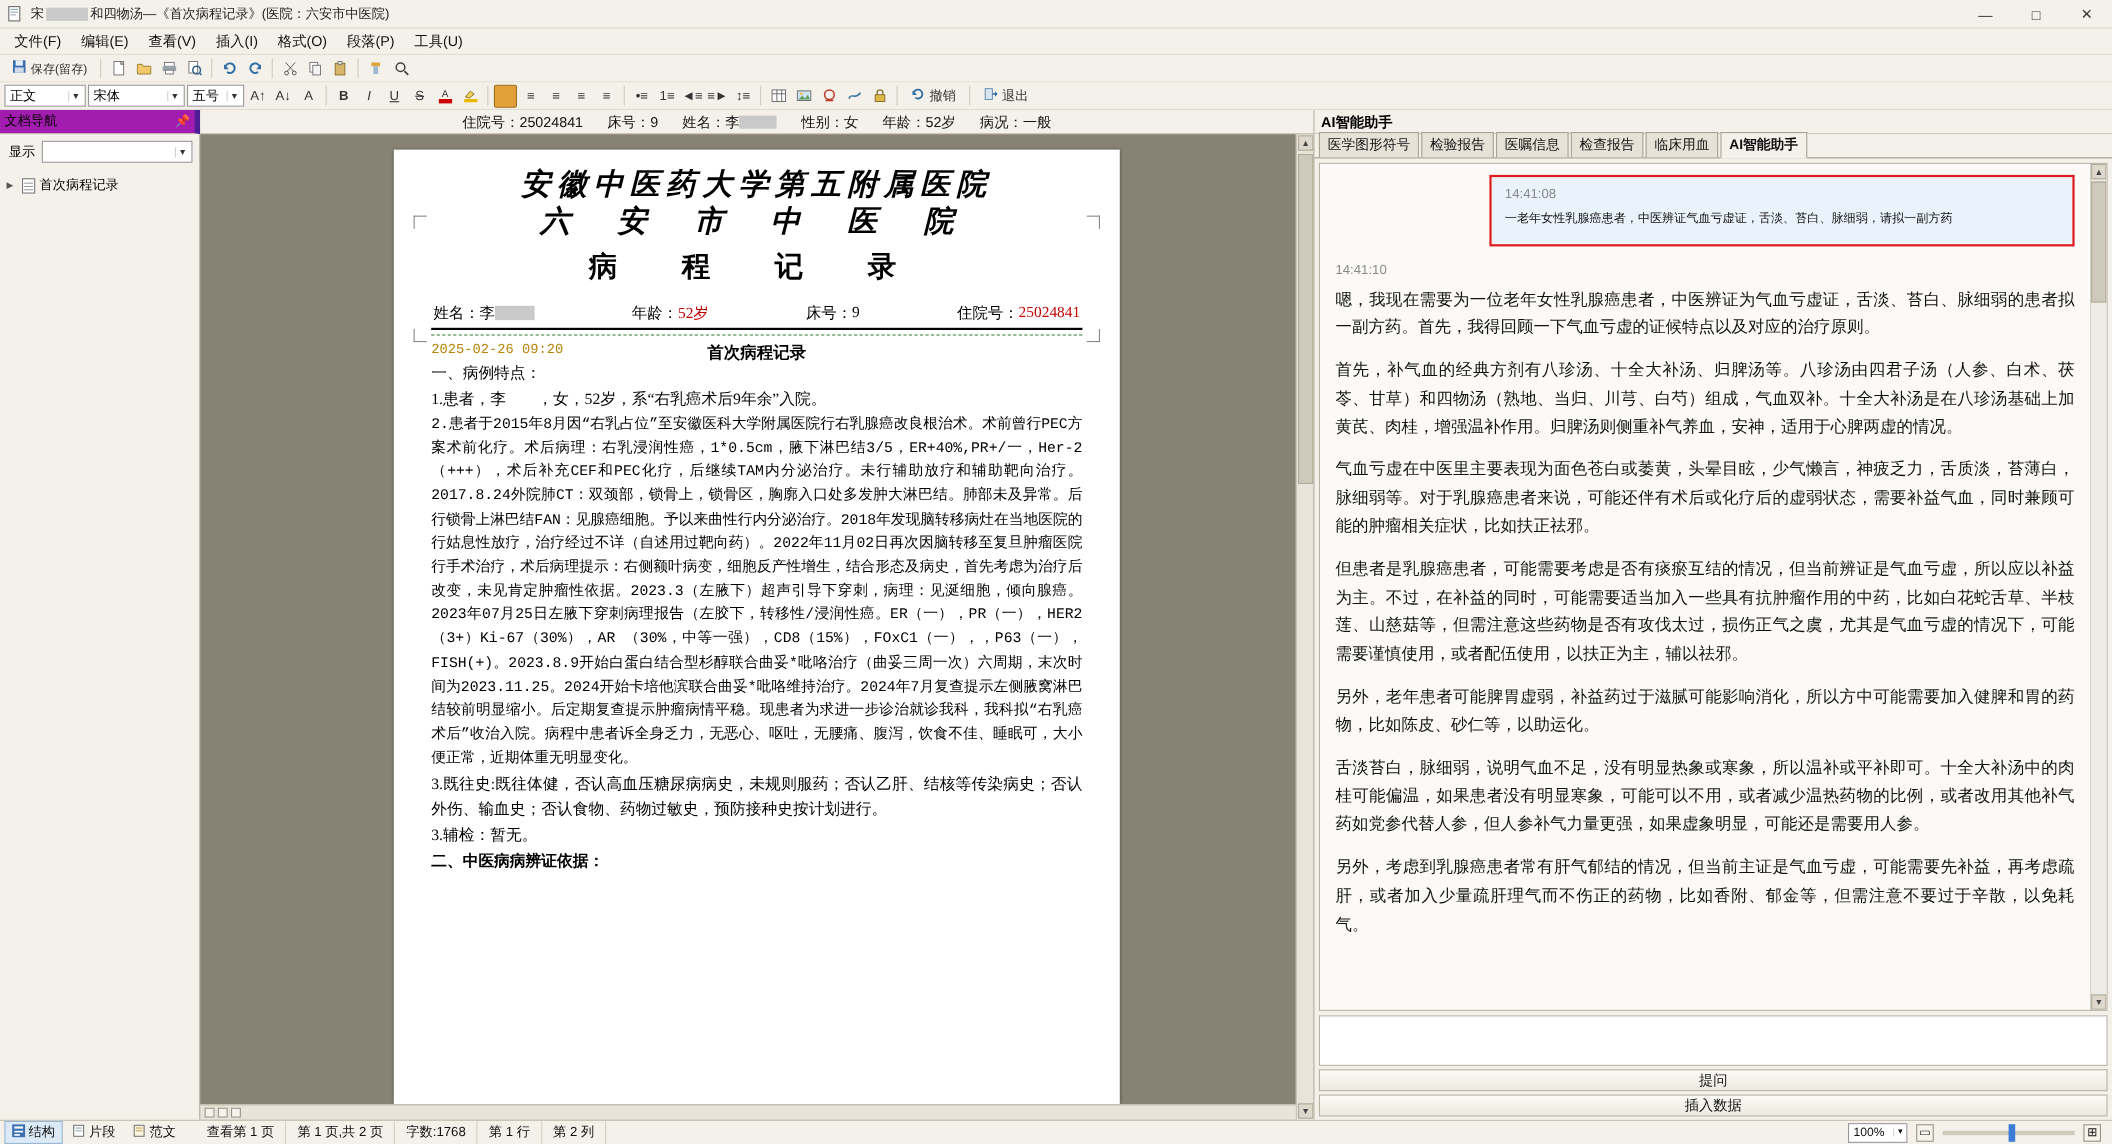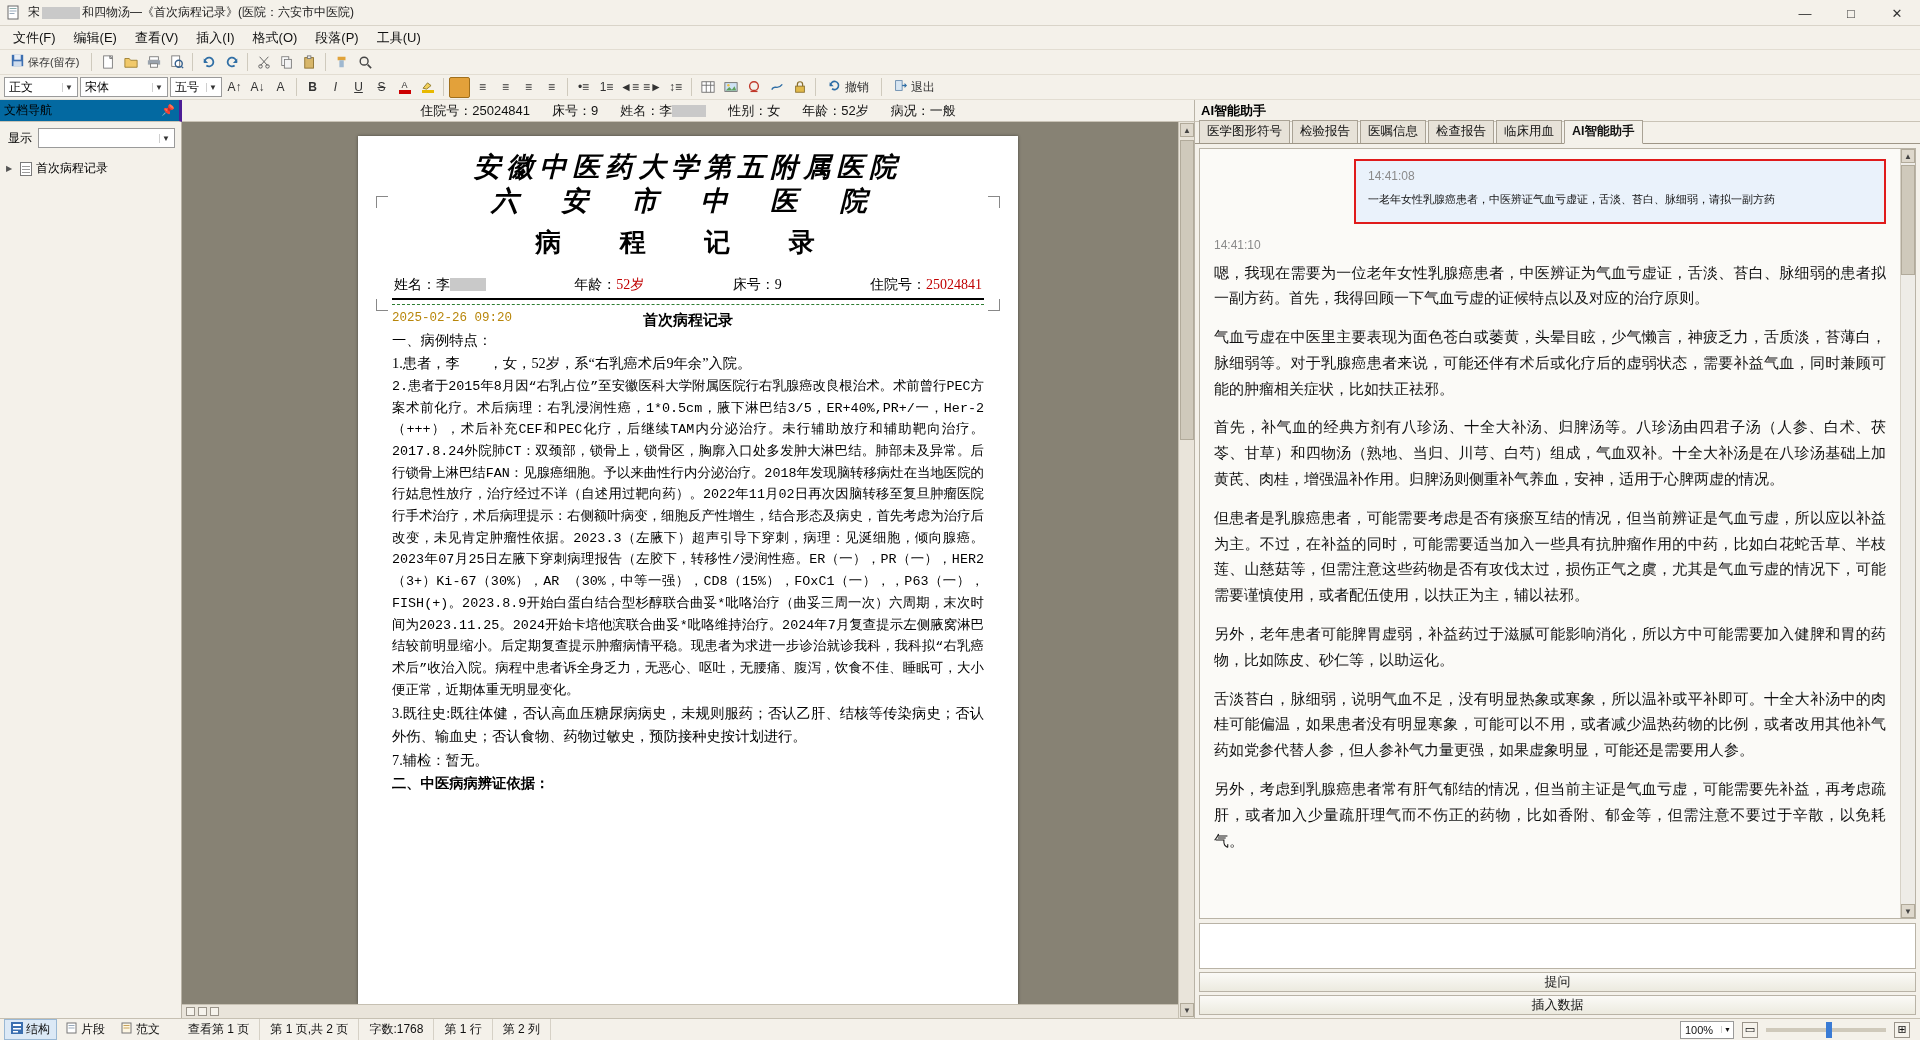--- a/index.html
+++ b/index.html
@@ -396,21 +396,21 @@
             <rect x="2" y="2" width="8" height="12" fill="#d8e6f2" stroke="#5b81a8"></rect>
             <path d="M10 8 h5" stroke="#2f6ea5" stroke-width="1.6"></path>
             <path d="M13 5 L16 8 L13 11 Z" fill="#2f6ea5"></path>
           </svg>
       </span>
       <span>退出</span>
     </div>
   </div>
 
   <div style="display:flex">
-    <div style="width:182px;height:22px;background:#0369a1;border-right:3px solid #4c1d95;border-bottom:1px solid #c9c3b6;display:flex;align-items:center;padding:0 4px;">
+    <div style="width:182px;height:22px;background:#a21caf;border-right:5px solid #4c1d95;border-bottom:1px solid #c9c3b6;display:flex;align-items:center;padding:0 4px;">
       <span style="font-size:12px">文档导航</span>
       <span style="margin-left:auto;font-size:11px">📌</span>
     </div>
     <div class="patient-strip" style="flex:1">
       <span>
         <span>住院号：</span><span>25024841</span>
       </span>
       <span>
         <span>床号：</span><span>9</span>
       </span>
@@ -491,21 +491,21 @@
           <div class="rowhead">
             <span class="stamp">2025-02-26 09:20</span>
             <span class="sect-title">首次病程记录</span>
           </div>
 
           <div class="ptext">
             <p>一、病例特点：</p>
             <p>1.患者，李　　，女，52岁，系“右乳癌术后9年余”入院。</p>
             <p class="mono">2.患者于2015年8月因“右乳占位”至安徽医科大学附属医院行右乳腺癌改良根治术。术前曾行PEC方案术前化疗。术后病理：右乳浸润性癌，1*0.5cm，腋下淋巴结3/5，ER+40%,PR+/一，Her-2（+++），术后补充CEF和PEC化疗，后继续TAM内分泌治疗。未行辅助放疗和辅助靶向治疗。2017.8.24外院肺CT：双颈部，锁骨上，锁骨区，胸廓入口处多发肿大淋巴结。肺部未及异常。后行锁骨上淋巴结FAN：见腺癌细胞。予以来曲性行内分泌治疗。2018年发现脑转移病灶在当地医院的行姑息性放疗，治疗经过不详（自述用过靶向药）。2022年11月02日再次因脑转移至复旦肿瘤医院行手术治疗，术后病理提示：右侧额叶病变，细胞反产性增生，结合形态及病史，首先考虑为治疗后改变，未见肯定肿瘤性依据。2023.3（左腋下）超声引导下穿刺，病理：见涎细胞，倾向腺癌。2023年07月25日左腋下穿刺病理报告（左胶下，转移性/浸润性癌。ER（一），PR（一），HER2（3+）Ki-67（30%），AR （30%，中等一强），CD8（15%），FOxC1（一），，P63（一），FISH(+)。2023.8.9开始白蛋白结合型杉醇联合曲妥*吡咯治疗（曲妥三周一次）六周期，末次时间为2023.11.25。2024开始卡培他滨联合曲妥*吡咯维持治疗。2024年7月复查提示左侧腋窝淋巴结较前明显缩小。后定期复查提示肿瘤病情平稳。现患者为求进一步诊治就诊我科，我科拟“右乳癌术后”收治入院。病程中患者诉全身乏力，无恶心、呕吐，无腰痛、腹泻，饮食不佳、睡眠可，大小便正常，近期体重无明显变化。</p>
             <p>3.既往史:既往体健，否认高血压糖尿病病史，未规则服药；否认乙肝、结核等传染病史；否认外伤、输血史；否认食物、药物过敏史，预防接种史按计划进行。</p>
-            <p>7.辅检：暂无。</p>
+            <p>3.辅检：暂无。</p>
             <p class="bold">二、中医病病辨证依据：</p>
           </div>
         </div>
       </div>
 
       <div class="vscroll">
         <div class="ar up">▲</div>
         <div class="thumb"></div>
         <div class="ar dn">▼</div>
       </div>
@@ -530,22 +530,22 @@
       <div class="ai-body">
         <div class="ai-scrollarea">
           <div class="msg-user">
             <div class="msg-time">14:41:08</div>
             <div class="msg-text">一老年女性乳腺癌患者，中医辨证气血亏虚证，舌淡、苔白、脉细弱，请拟一副方药</div>
           </div>
           <div class="msg-assistant">
             <div class="msg-time">14:41:10</div>
             <div class="msg-text">
               <p>嗯，我现在需要为一位老年女性乳腺癌患者，中医辨证为气血亏虚证，舌淡、苔白、脉细弱的患者拟一副方药。首先，我得回顾一下气血亏虚的证候特点以及对应的治疗原则。</p>
+              <p>首先，补气血的经典方剂有八珍汤、十全大补汤、归脾汤等。八珍汤由四君子汤（人参、白术、茯苓、甘草）和四物汤（熟地、当归、川芎、白芍）组成，气血双补。十全大补汤是在八珍汤基础上加黄芪、肉桂，增强温补作用。归脾汤则侧重补气养血，安神，适用于心脾两虚的情况。</p>
               <p>气血亏虚在中医里主要表现为面色苍白或萎黄，头晕目眩，少气懒言，神疲乏力，舌质淡，苔薄白，脉细弱等。对于乳腺癌患者来说，可能还伴有术后或化疗后的虚弱状态，需要补益气血，同时兼顾可能的肿瘤相关症状，比如扶正祛邪。</p>
-              <p>首先，补气血的经典方剂有八珍汤、十全大补汤、归脾汤等。八珍汤由四君子汤（人参、白术、茯苓、甘草）和四物汤（熟地、当归、川芎、白芍）组成，气血双补。十全大补汤是在八珍汤基础上加黄芪、肉桂，增强温补作用。归脾汤则侧重补气养血，安神，适用于心脾两虚的情况。</p>
               <p>但患者是乳腺癌患者，可能需要考虑是否有痰瘀互结的情况，但当前辨证是气血亏虚，所以应以补益为主。不过，在补益的同时，可能需要适当加入一些具有抗肿瘤作用的中药，比如白花蛇舌草、半枝莲、山慈菇等，但需注意这些药物是否有攻伐太过，损伤正气之虞，尤其是气血亏虚的情况下，可能需要谨慎使用，或者配伍使用，以扶正为主，辅以祛邪。</p>
               <p>另外，老年患者可能脾胃虚弱，补益药过于滋腻可能影响消化，所以方中可能需要加入健脾和胃的药物，比如陈皮、砂仁等，以助运化。</p>
               <p>舌淡苔白，脉细弱，说明气血不足，没有明显热象或寒象，所以温补或平补即可。十全大补汤中的肉桂可能偏温，如果患者没有明显寒象，可能可以不用，或者减少温热药物的比例，或者改用其他补气药如党参代替人参，但人参补气力量更强，如果虚象明显，可能还是需要用人参。</p>
               <p>另外，考虑到乳腺癌患者常有肝气郁结的情况，但当前主证是气血亏虚，可能需要先补益，再考虑疏肝，或者加入少量疏肝理气而不伤正的药物，比如香附、郁金等，但需注意不要过于辛散，以免耗气。</p>
             </div>
           </div>
         </div>
         <div class="ai-vscroll">
           <div class="ar up">▲</div>
           <div class="thumb"></div>

